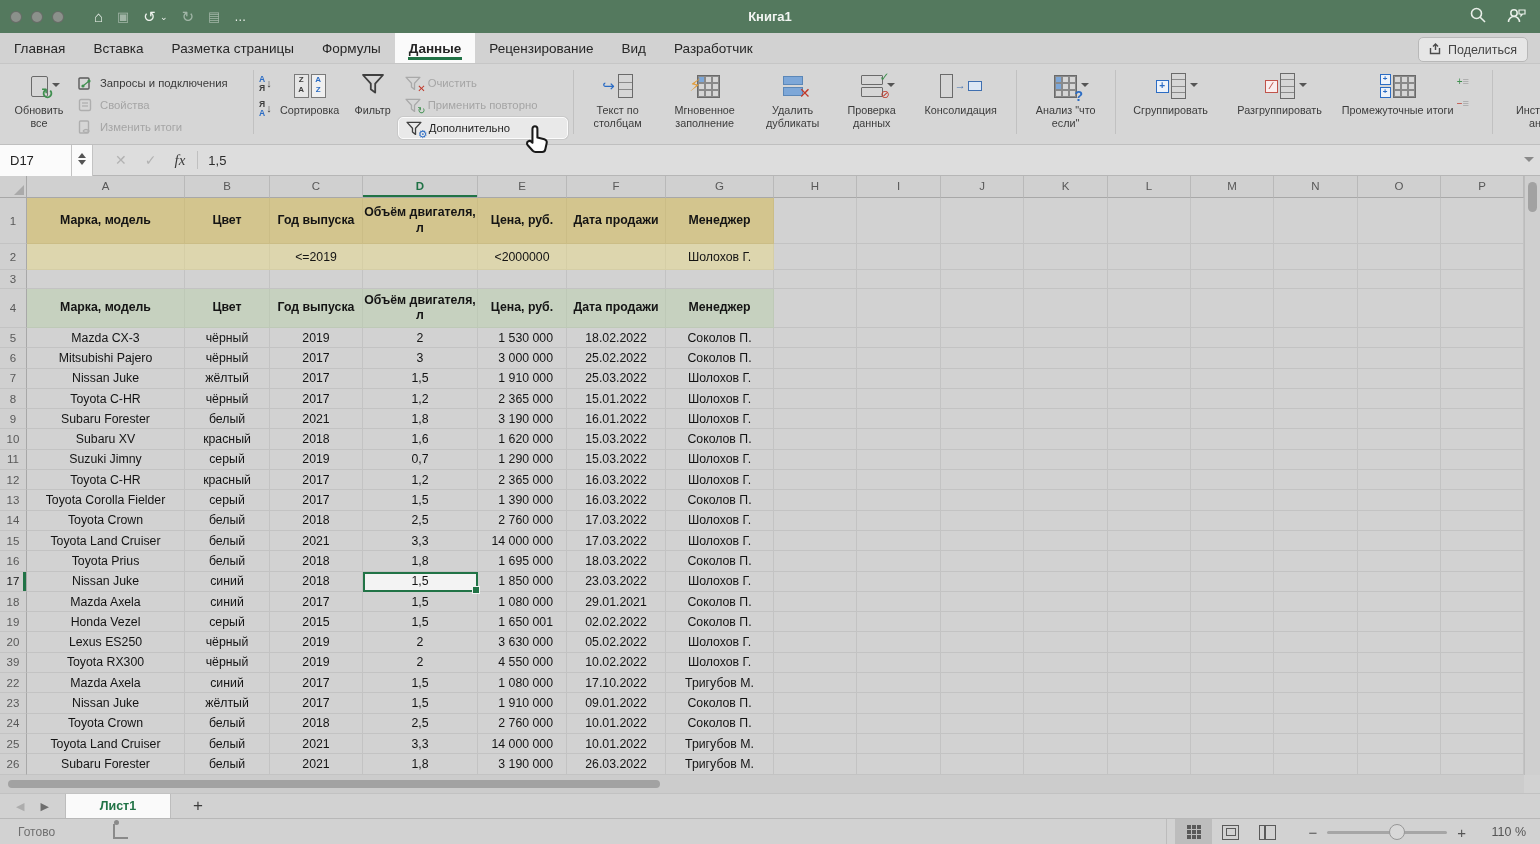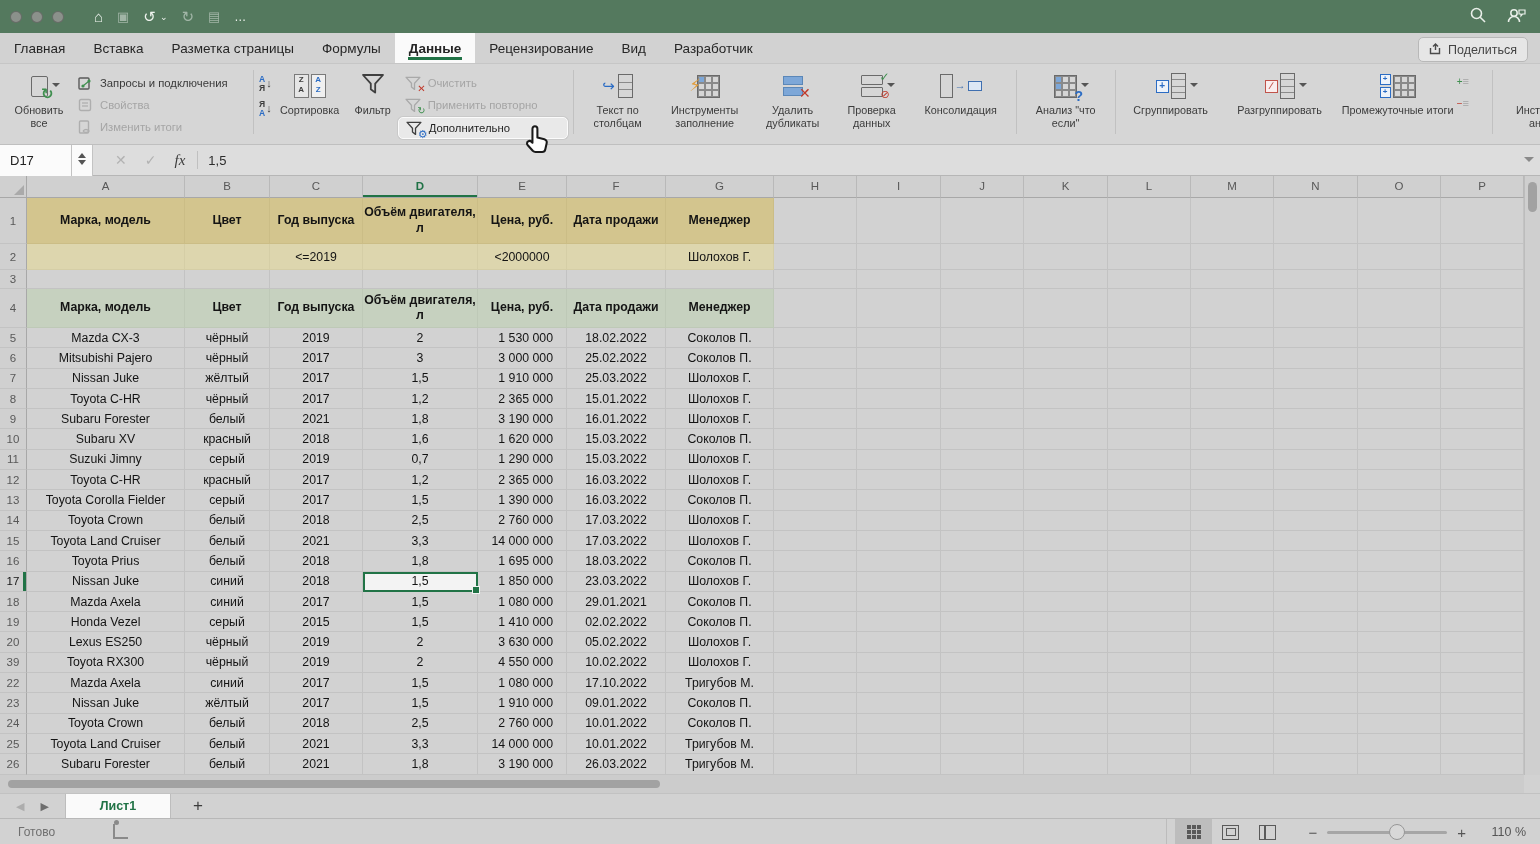--- a/index.html
+++ b/index.html
@@ -139,20 +139,21 @@
   </div>
   <div class="tb-icons">
     <span class="tbi">⌂</span>
     <span class="tbi dim" style="font-size:13px;">▣</span>
     <span class="tbi">↺</span>
     <span class="tbi" style="font-size:9px;margin-left:-10px;">⌄</span>
     <span class="tbi dim">↻</span>
     <span class="tbi dim" style="font-size:13px;">▤</span>
     <span class="tbi" style="font-size:12px;letter-spacing:1px;">…</span>
   </div>
+  <div class="tb-title">Книга1</div>
   <div class="tb-right">
     <span>
       <svg width="16" height="16" viewBox="0 0 16 16">
           <circle cx="6.5" cy="6.5" r="5" fill="none" stroke="#e9efe9" stroke-width="1.6"></circle>
           <line x1="10.2" y1="10.2" x2="15" y2="15" stroke="#e9efe9" stroke-width="1.6"></line>
         </svg>
     </span>
     <span>
       <svg width="20" height="16" viewBox="0 0 20 16">
           <circle cx="8" cy="6" r="3.2" fill="none" stroke="#e9efe9" stroke-width="1.5"></circle>
@@ -317,21 +318,21 @@
             <i></i>
             <i></i>
             <i></i>
             <i></i>
             <i></i>
             <i></i>
             <i></i>
           </span>
       </span>
     </div>
-    <div class="rlab">Инструменты заполнение</div>
+    <div class="rlab">Мгновенное заполнение</div>
   </div>
   <div class="rbig" style="width:80px;">
     <div class="ric">
       <span style="position:relative;">
         <span class="barsic">
             <i></i>
             <i></i>
           </span>
         <span class="overlayglyph red" style="right:-8px;bottom:-4px;font-size:14px;font-weight:700;">✕</span>
       </span>
@@ -833,21 +834,21 @@
       <div class="cell" style="width: 84px;"></div>
       <div class="cell" style="width: 83px;"></div>
       <div class="cell" style="width: 83px;"></div>
     </div>
     <div class="grow rk-d" style="height: 20.3px;">
       <div class="rh">19</div>
       <div class="cell" style="width: 158px;">Honda Vezel</div>
       <div class="cell" style="width: 85px;">серый</div>
       <div class="cell" style="width: 93px;">2015</div>
       <div class="cell" style="width: 115px;">1,5</div>
-      <div class="cell num" style="width: 89px;">1 410 000</div>
+      <div class="cell num" style="width: 89px;">1 650 001</div>
       <div class="cell" style="width: 99px;">02.02.2022</div>
       <div class="cell" style="width: 108px;">Соколов П.</div>
       <div class="cell" style="width: 83px;"></div>
       <div class="cell" style="width: 84px;"></div>
       <div class="cell" style="width: 83px;"></div>
       <div class="cell" style="width: 84px;"></div>
       <div class="cell" style="width: 83px;"></div>
       <div class="cell" style="width: 83px;"></div>
       <div class="cell" style="width: 84px;"></div>
       <div class="cell" style="width: 83px;"></div>

